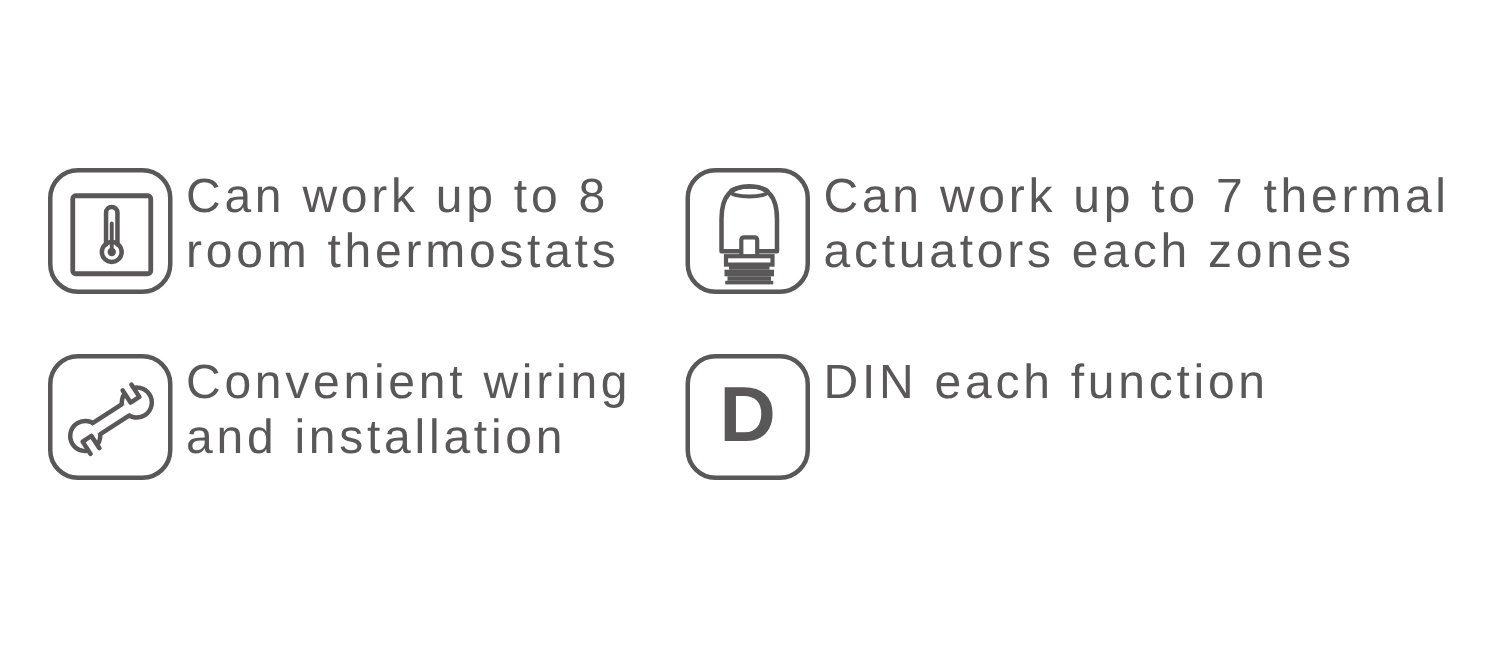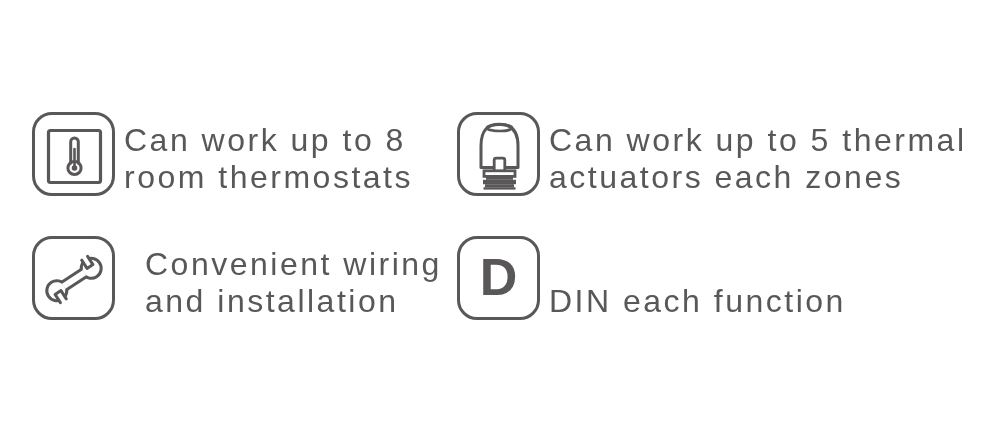--- a/index.html
+++ b/index.html
@@ -4,24 +4,24 @@
 <style>
   html, body { margin: 0; padding: 0; background: #ffffff; }
   .canvas {
     position: relative;
     width: 1000px;
     height: 433px;
     background: #ffffff;
     font-family: "Liberation Sans", sans-serif;
     overflow: hidden;
   }
-  .feature { position: absolute; display: flex; align-items: flex-end; }
+  .feature { position: absolute; display: flex; align-items: flex-start; }
   .feature-1 { left: 32px;  top: 112px; }
   .feature-2 { left: 457px; top: 112px; }
-  .feature-3 { left: 32px;  top: 236px; gap: 21px; }
+  .feature-3 { left: 32px;  top: 236px; }
   .feature-4 { left: 457px; top: 236px; }
   .icon-box {
     box-sizing: border-box;
     width: 83px; height: 84px;
     border: 3.5px solid #595757;
     border-radius: 20px;
     flex: none;
     display: flex; align-items: center; justify-content: center;
     background: #ffffff;
   }
@@ -68,21 +68,21 @@
         <path d="M20,51.5 V30 C20,14 27,8.2 38.5,8.2 C50,8.2 57,14 57,30 V51.5 Z" fill="none" stroke="#595757" stroke-width="3" stroke-linejoin="round"></path>
         <ellipse cx="38.5" cy="11.8" rx="12.5" ry="3.2" fill="none" stroke="#595757" stroke-width="2.6"></ellipse>
         <path d="M33.2,55 V44.2 q0,-2 2,-2 h6.6 q2,0 2,2 V55" fill="#ffffff" stroke="#595757" stroke-width="2.8" stroke-linejoin="round"></path>
         <rect x="23" y="54.8" width="31" height="5.6" fill="#ffffff" stroke="#595757" stroke-width="2.8"></rect>
         <rect x="25" y="60.4" width="27" height="3.4" fill="#595757"></rect>
         <rect x="22" y="63.8" width="33" height="4.4" fill="#595757"></rect>
         <rect x="24" y="68.2" width="29" height="3" fill="#595757"></rect>
         <rect x="22.5" y="71.2" width="32" height="2.4" fill="#595757"></rect>
       </svg>
     </div>
-    <div class="label">Can work up to 5 thermal
+    <div class="label">Can work up to 7 thermal
 actuators each zones</div>
   </div>
 
   <div class="feature feature-3">
     <div class="icon-box">
       <svg width="76" height="77" viewBox="0 0 76 77">
         <g transform="translate(38,39.5) rotate(-33)">
           <circle cx="20.5" cy="0" r="10" fill="#ffffff" stroke="#595757" stroke-width="3"></circle>
           <circle cx="-20.5" cy="0" r="10" fill="#ffffff" stroke="#595757" stroke-width="3"></circle>
           <rect x="-12.5" y="-4.5" width="25" height="9" fill="#ffffff"></rect>

